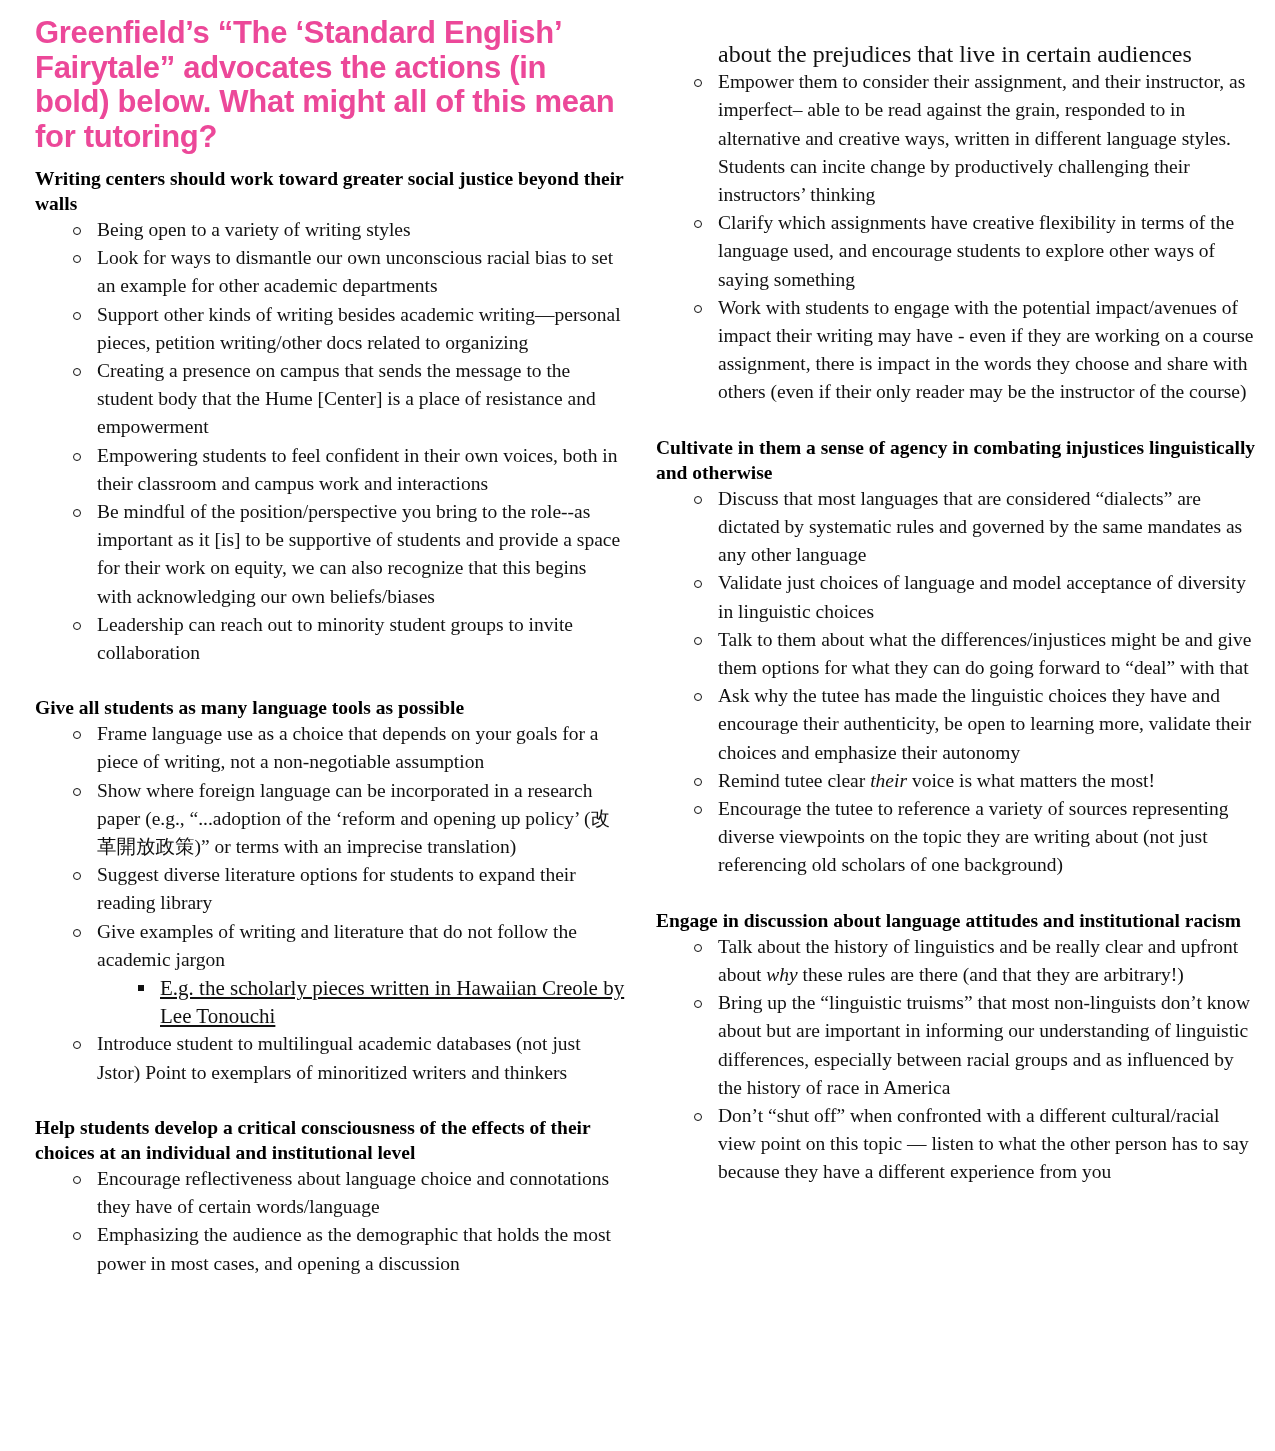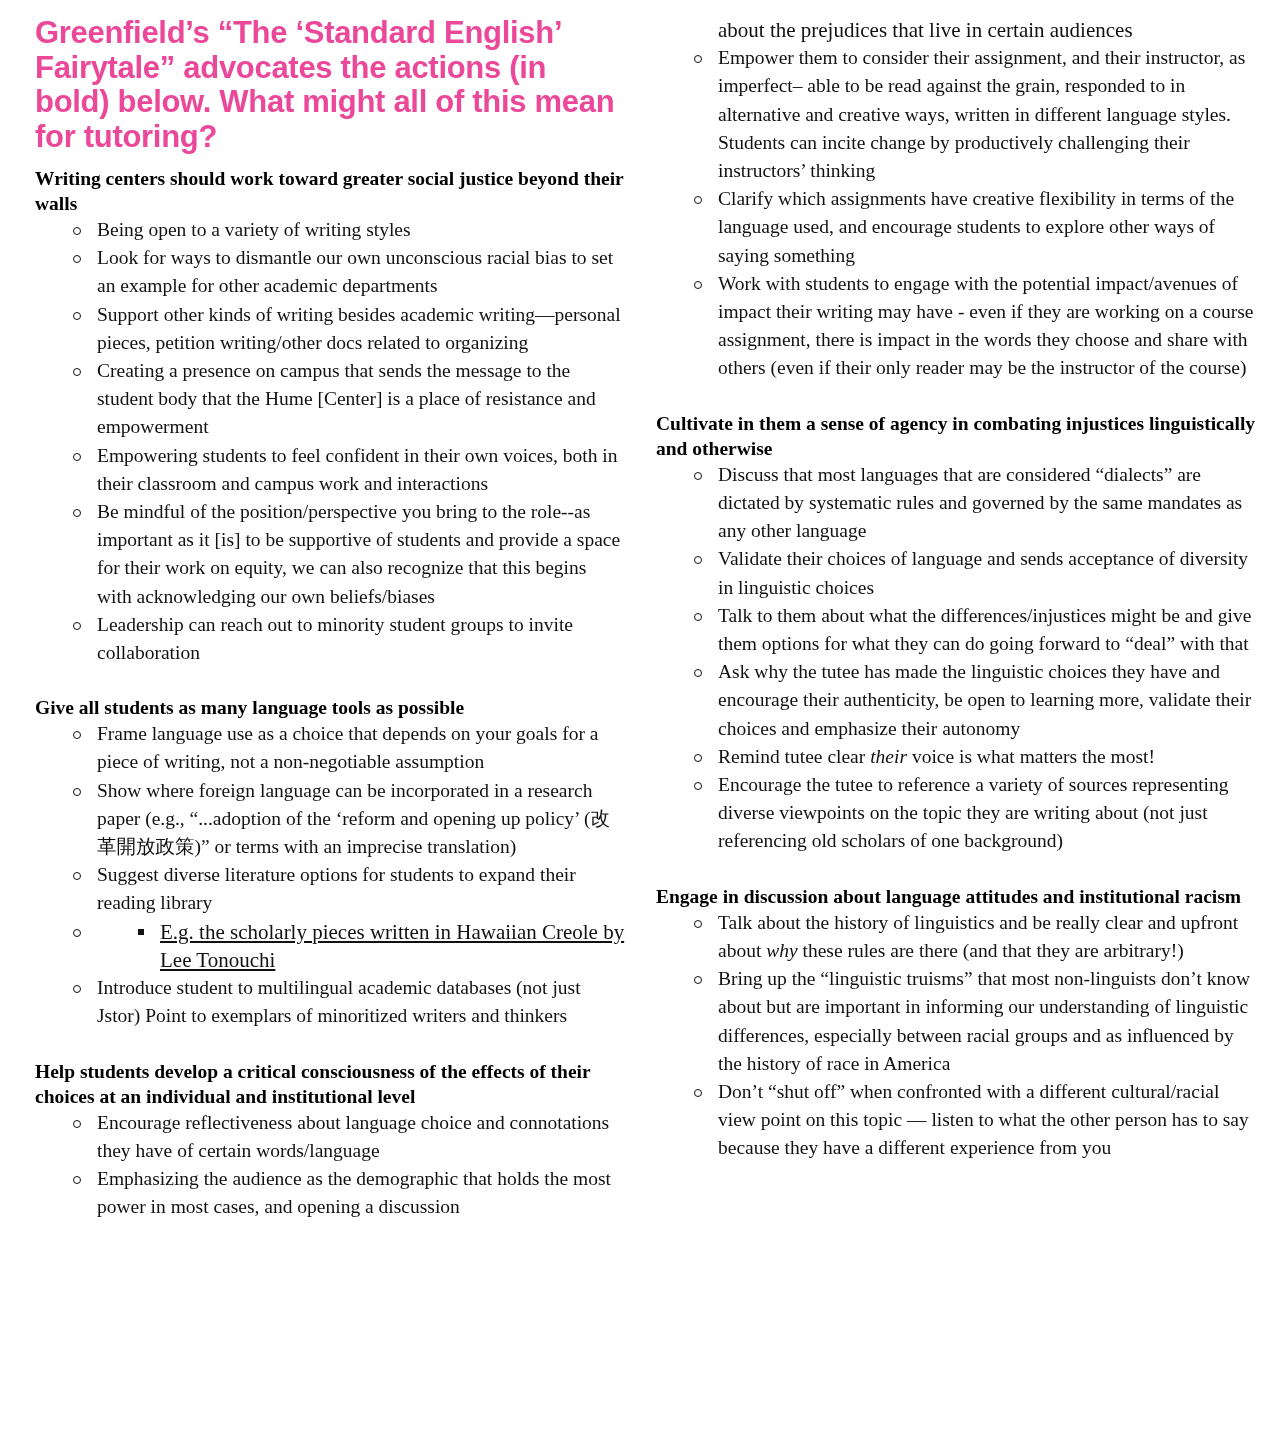--- a/index.html
+++ b/index.html
@@ -81,23 +81,24 @@
   }
   ul.sub > li > .bullet-square {
     position: absolute;
     left: -22px;
     top: 11px;
     width: 6px;
     height: 6px;
     background: #111;
   }
   .cont {
-    font-size: 21px;
+    font-size: 24px;
     line-height: 28.2px;
     padding-left: 62px;
+    margin-top: 24px;
   }
   em { }
 </style>
 </head>
 <body>
 
 <div class="col col-left">
   <h1 class="title">Greenfield’s “The ‘Standard English’ Fairytale” advocates the actions (in bold) below. What might all of this mean for tutoring?</h1>
 
   <div class="section" style="margin-bottom:28px;">
@@ -112,21 +113,21 @@
       <li><span class="bullet"></span><span>Leadership can reach out to minority student groups to invite collaboration</span></li>
     </ul>
   </div>
 
   <div class="section">
     <h2 class="section-heading">Give all students as many language tools as possible</h2>
     <ul class="bullets">
       <li><span class="bullet"></span><span>Frame language use as a choice that depends on your goals for a piece of writing, not a non-negotiable assumption</span></li>
       <li><span class="bullet"></span><span>Show where foreign language can be incorporated in a research paper (e.g., “...adoption of the ‘reform and opening up policy’ (改革開放政策)” or terms with an imprecise translation)</span></li>
       <li><span class="bullet"></span><span>Suggest diverse literature options for students to expand their reading library</span></li>
-      <li><span class="bullet"></span>
+      <li><span class="bullet"></span><span>Give examples of writing and literature that do not follow the academic jargon</span>
         <ul class="sub">
           <li><span class="bullet-square"></span><span>E.g. the scholarly pieces written in Hawaiian Creole by Lee Tonouchi</span></li>
         </ul>
       </li>
       <li><span class="bullet"></span><span>Introduce student to multilingual academic databases (not just Jstor) Point to exemplars of minoritized writers and thinkers</span></li>
     </ul>
   </div>
 
   <div class="section">
     <h2 class="section-heading">Help students develop a critical consciousness of the effects of their choices at an individual and institutional level</h2>
@@ -145,21 +146,21 @@
       <li><span class="bullet"></span><span>Empower them to consider their assignment, and their instructor, as imperfect– able to be read against the grain, responded to in alternative and creative ways, written in different language styles. Students can incite change by productively challenging their instructors’ thinking</span></li>
       <li><span class="bullet"></span><span>Clarify which assignments have creative flexibility in terms of the language used, and encourage students to explore other ways of saying something</span></li>
       <li><span class="bullet"></span><span>Work with students to engage with the potential impact/avenues of impact their writing may have - even if they are working on a course assignment, there is impact in the words they choose and share with others (even if their only reader may be the instructor of the course)</span></li>
     </ul>
   </div>
 
   <div class="section">
     <h2 class="section-heading">Cultivate in them a sense of agency in combating injustices linguistically and otherwise</h2>
     <ul class="bullets">
       <li><span class="bullet"></span><span>Discuss that most languages that are considered “dialects” are dictated by systematic rules and governed by the same mandates as any other language</span></li>
-      <li><span class="bullet"></span><span>Validate their choices of language and sends acceptance of diversity in linguistic choices</span></li>
+      <li><span class="bullet"></span><span>Validate just choices of language and model acceptance of diversity in linguistic choices</span></li>
       <li><span class="bullet"></span><span>Talk to them about what the differences/injustices might be and give them options for what they can do going forward to “deal” with that</span></li>
       <li><span class="bullet"></span><span>Ask why the tutee has made the linguistic choices they have and encourage their authenticity, be open to learning more, validate their choices and emphasize their autonomy</span></li>
       <li><span class="bullet"></span><span>Remind tutee clear </span><em>their</em><span> voice is what matters the most!</span></li>
       <li><span class="bullet"></span><span>Encourage the tutee to reference a variety of sources representing diverse viewpoints on the topic they are writing about (not just referencing old scholars of one background)</span></li>
     </ul>
   </div>
 
   <div class="section">
     <h2 class="section-heading">Engage in discussion about language attitudes and institutional racism</h2>
     <ul class="bullets">

